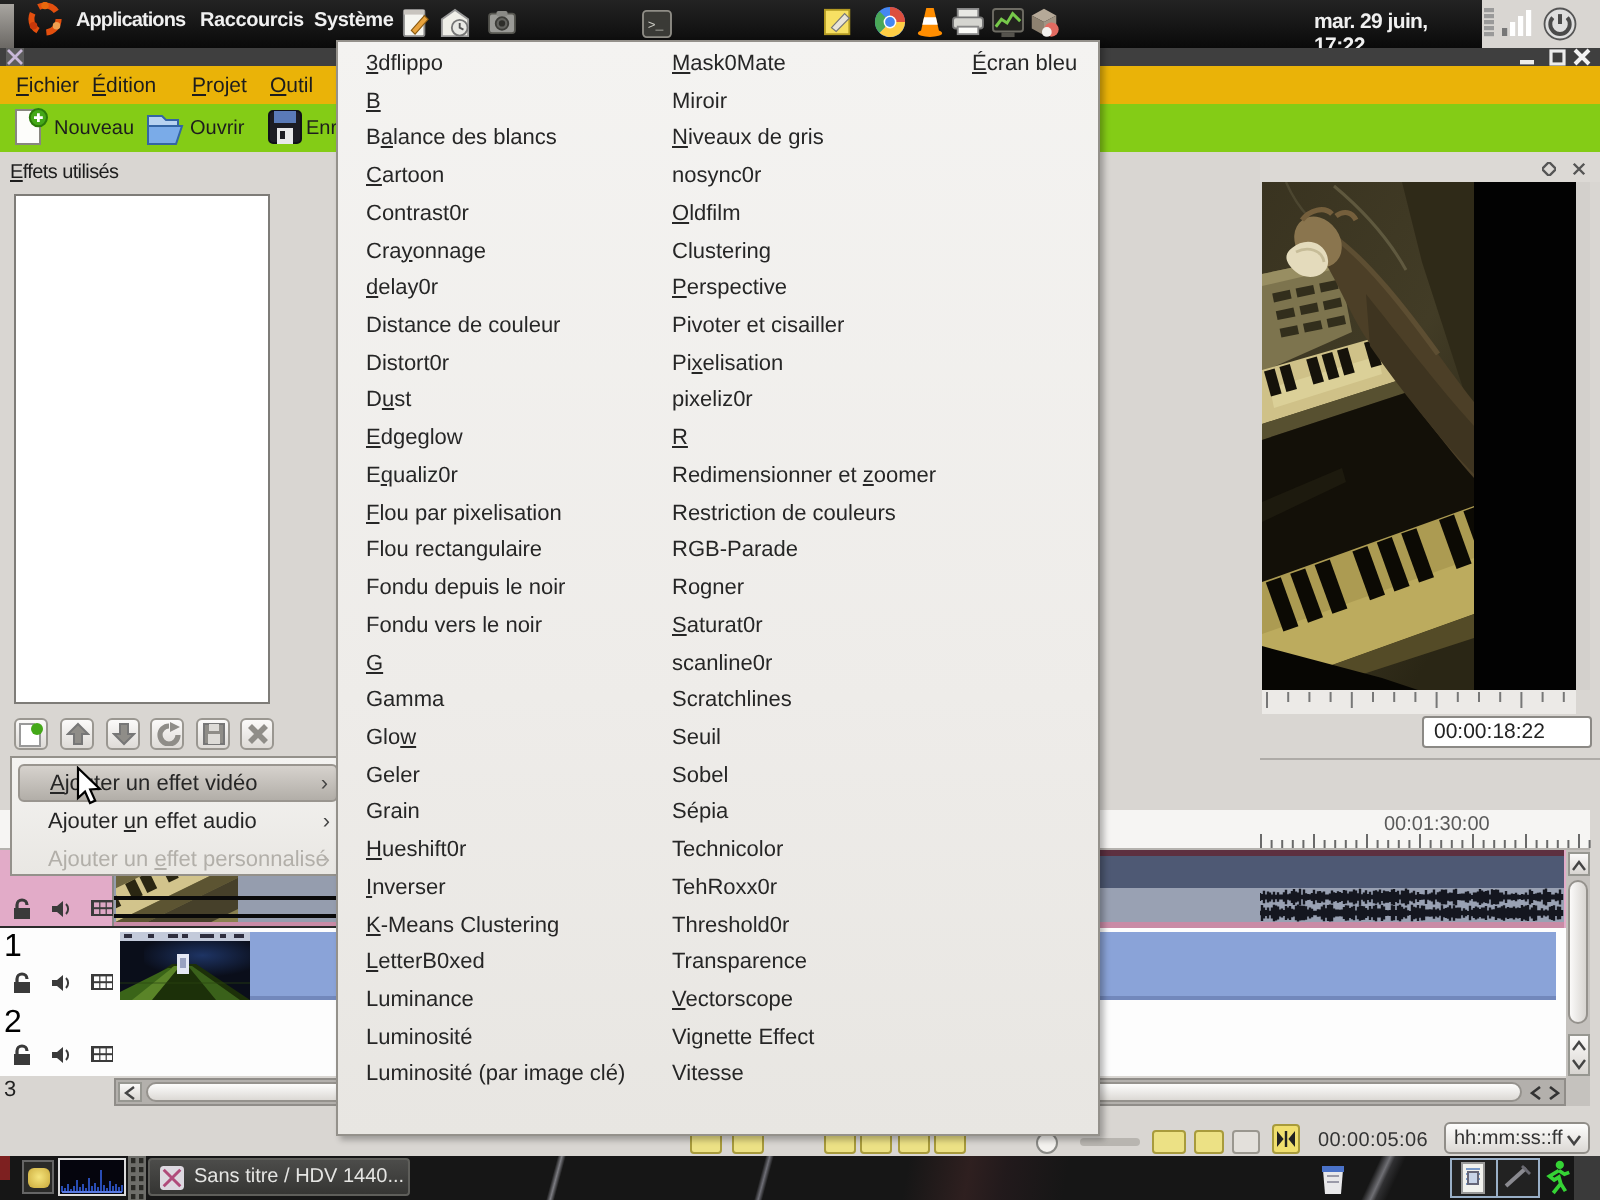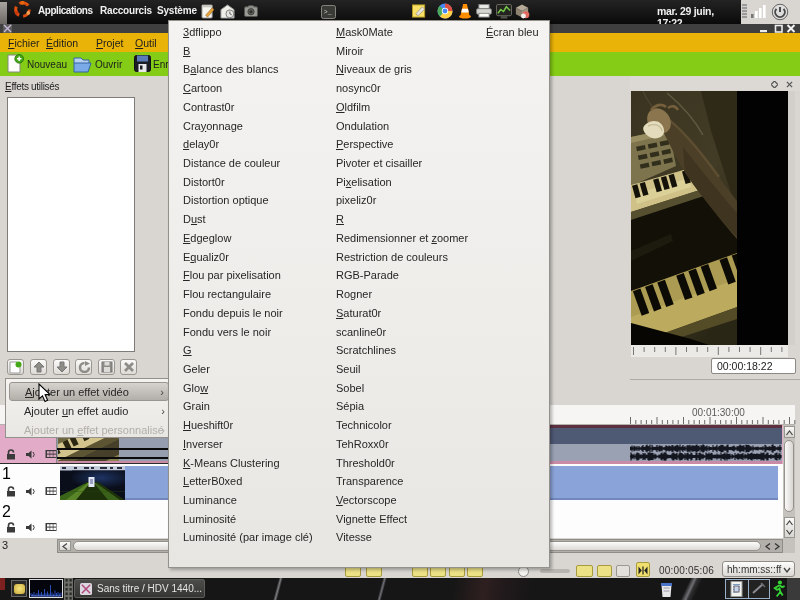--- a/index.html
+++ b/index.html
@@ -584,47 +584,47 @@
     <div class="mcol" style="left:1px;width:152px">
       <div class="mi"><u>3</u>dflippo</div>
       <div class="mi"><u>B</u></div>
       <div class="mi">B<u>a</u>lance des blancs</div>
       <div class="mi"><u>C</u>artoon</div>
       <div class="mi">Contrast0r</div>
       <div class="mi">Cra<u>y</u>onnage</div>
       <div class="mi"><u>d</u>elay0r</div>
       <div class="mi">Distance de couleur</div>
       <div class="mi">Distort0r</div>
-      <div class="mi">Distortion optique</div>
       <div class="mi">D<u>u</u>st</div>
       <div class="mi"><u>E</u>dgeglow</div>
       <div class="mi">E<u>q</u>ualiz0r</div>
       <div class="mi"><u>F</u>lou par pixelisation</div>
       <div class="mi">Flou rectangulaire</div>
       <div class="mi">Fondu depuis le noir</div>
       <div class="mi">Fondu vers le noir</div>
       <div class="mi"><u>G</u></div>
+      <div class="mi">Gamma</div>
+      <div class="mi">Glo<u>w</u></div>
       <div class="mi">Geler</div>
-      <div class="mi">Glo<u>w</u></div>
       <div class="mi">Grain</div>
       <div class="mi"><u>H</u>ueshift0r</div>
       <div class="mi"><u>I</u>nverser</div>
       <div class="mi"><u>K</u>-Means Clustering</div>
       <div class="mi"><u>L</u>etterB0xed</div>
       <div class="mi">Luminance</div>
       <div class="mi">Luminosité</div>
       <div class="mi">Luminosité (par image clé)</div>
     </div>
     <div class="mcol" style="left:154px;width:149px">
       <div class="mi"><u>M</u>ask0Mate</div>
       <div class="mi">Miroir</div>
       <div class="mi"><u>N</u>iveaux de gris</div>
       <div class="mi">nosync0r</div>
       <div class="mi"><u>O</u>ldfilm</div>
-      <div class="mi">Ondulation</div>
+      <div class="mi">Clustering</div>
       <div class="mi"><u>P</u>erspective</div>
       <div class="mi">Pivoter et cisailler</div>
       <div class="mi">Pi<u>x</u>elisation</div>
       <div class="mi">pixeliz0r</div>
       <div class="mi"><u>R</u></div>
       <div class="mi">Redimensionner et <u>z</u>oomer</div>
       <div class="mi">Restriction de couleurs</div>
       <div class="mi">RGB-Parade</div>
       <div class="mi">Rogner</div>
       <div class="mi"><u>S</u>aturat0r</div>

